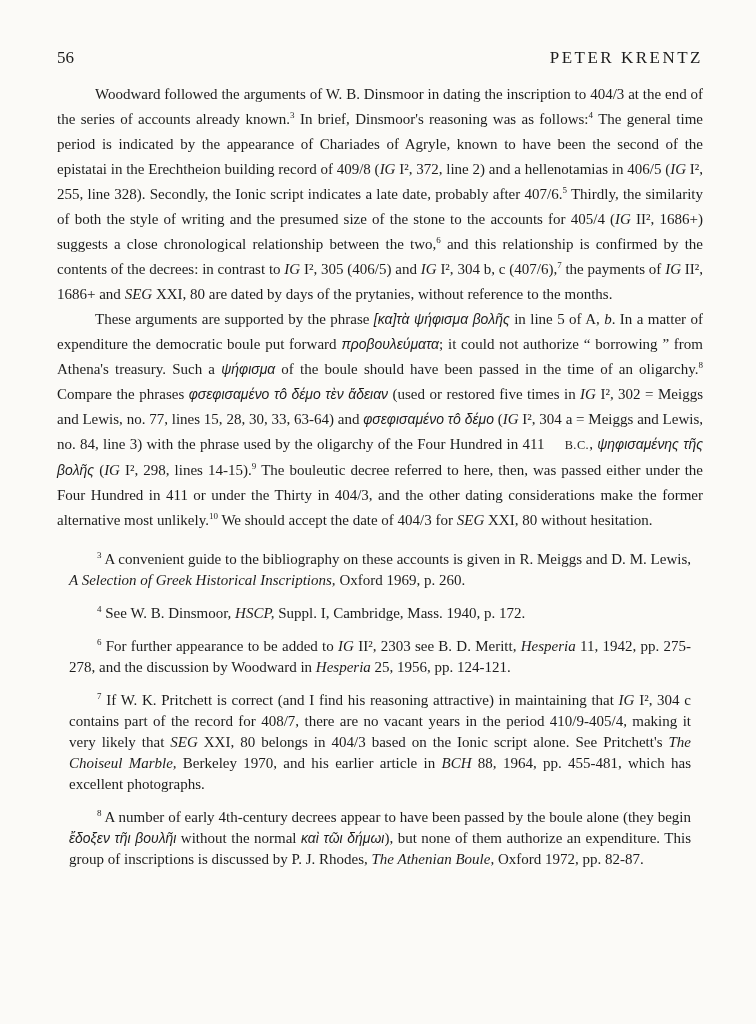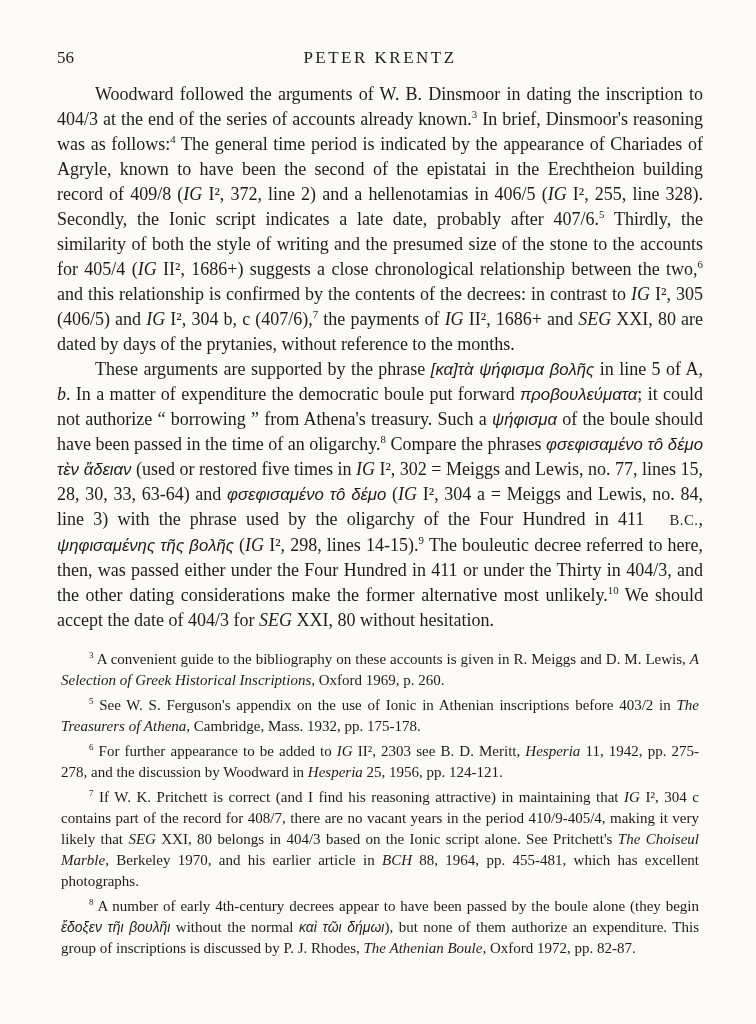--- a/index.html
+++ b/index.html
@@ -27,48 +27,48 @@
     font-size: 17px;
     height: 22px;
   }
   .page-number {
     position: absolute;
     left: 0;
     top: 0;
   }
   .running-head {
     display: block;
-    text-align: center;
+    text-align: right;
     letter-spacing: 2.5px;
   }
   .section-heading {
     margin: 26px 0 0 0;
     font-weight: normal;
     font-variant: small-caps;
     font-size: 21px;
     letter-spacing: 1px;
   }
   .body-text {
     margin-top: 12px;
-    font-size: 18px;
+    font-size: 15px;
     line-height: 25px;
     text-align: justify;
   }
   .body-text p {
     margin: 0;
     text-indent: 38px;
   }
   .footnotes {
     margin-top: 16px;
     font-size: 15px;
     line-height: 21px;
     text-align: justify;
   }
   .footnotes p {
-    margin: 4px;
+    margin: 12px;
     text-indent: 28px;
   }
   .run-i { font-style: italic; }
   .run-g {
     font-style: italic;
     font-family: Liberation Sans, sans-serif;
     font-size: 0.93em;
   }
   .run-sup {
     vertical-align: super;
@@ -93,21 +93,21 @@
     </div>
 
 
     <div class="body-text">
       <p><span>Woodward followed the arguments of W. B. Dinsmoor in dating the inscription to 404/3 at the end of the series of accounts already known.</span><span class="run-sup">3</span><span> In brief, Dinsmoor's reasoning was as follows:</span><span class="run-sup">4</span><span> The general time period is indicated by the appearance of Chariades of Agryle, known to have been the second of the epistatai in the Erechtheion building record of 409/8 (</span><span class="run-i">IG</span><span> I², 372, line 2) and a hellenotamias in 406/5 (</span><span class="run-i">IG</span><span> I², 255, line 328). Secondly, the Ionic script indicates a late date, probably after 407/6.</span><span class="run-sup">5</span><span> Thirdly, the similarity of both the style of writing and the presumed size of the stone to the accounts for 405/4 (</span><span class="run-i">IG</span><span> II², 1686+) suggests a close chronological relationship between the two,</span><span class="run-sup">6</span><span> and this relationship is confirmed by the contents of the decrees: in contrast to </span><span class="run-i">IG</span><span> I², 305 (406/5) and </span><span class="run-i">IG</span><span> I², 304 b, c (407/6),</span><span class="run-sup">7</span><span> the payments of </span><span class="run-i">IG</span><span> II², 1686+ and </span><span class="run-i">SEG</span><span> XXI, 80 are dated by days of the prytanies, without reference to the months.</span></p>
       <p><span>These arguments are supported by the phrase </span><span class="run-g">[κα]τὰ ψήφισμα βολῆς</span><span> in line 5 of A, </span><span class="run-i">b</span><span>. In a matter of expenditure the democratic boule put forward </span><span class="run-g">προβουλεύματα</span><span>; it could not authorize “ borrowing ” from Athena's treasury. Such a </span><span class="run-g">ψήφισμα</span><span> of the boule should have been passed in the time of an oligarchy.</span><span class="run-sup">8</span><span> Compare the phrases </span><span class="run-g">φσεφισαμένο τô δέμο τὲν ἄδειαν</span><span> (used or restored five times in </span><span class="run-i">IG</span><span> I², 302 = Meiggs and Lewis, no. 77, lines 15, 28, 30, 33, 63-64) and </span><span class="run-g">φσεφισαμένο τô δέμο</span><span> (</span><span class="run-i">IG</span><span> I², 304 a = Meiggs and Lewis, no. 84, line 3) with the phrase used by the oligarchy of the Four Hundred in 411 </span><span class="run-sc">B.C.</span><span>, </span><span class="run-g">ψηφισαμένης τῆς βολῆς</span><span> (</span><span class="run-i">IG</span><span> I², 298, lines 14-15).</span><span class="run-sup">9</span><span> The bouleutic decree referred to here, then, was passed either under the Four Hundred in 411 or under the Thirty in 404/3, and the other dating considerations make the former alternative most unlikely.</span><span class="run-sup">10</span><span> We should accept the date of 404/3 for </span><span class="run-i">SEG</span><span> XXI, 80 without hesitation.</span></p>
     </div>
 
     <div class="footnotes">
       <p><span class="run-sup">3</span><span> A convenient guide to the bibliography on these accounts is given in R. Meiggs and D. M. Lewis, </span><span class="run-i">A Selection of Greek Historical Inscriptions,</span><span> Oxford 1969, p. 260.</span></p>
-      <p><span class="run-sup">5</span><span> See W. S. Ferguson's appendix on the use of Ionic in Athenian inscriptions before 403/2 in </span><span class="run-i">The Treasurers of Athena,</span><span> Cambridge, Mass. 1932, pp. 175-178.</span></p>
+      <p><span class="run-sup">4</span><span> See W. B. Dinsmoor, </span><span class="run-i">HSCP,</span><span> Suppl. I, Cambridge, Mass. 1940, p. 172.</span></p>
       <p><span class="run-sup">6</span><span> For further appearance to be added to </span><span class="run-i">IG</span><span> II², 2303 see B. D. Meritt, </span><span class="run-i">Hesperia</span><span> 11, 1942, pp. 275-278, and the discussion by Woodward in </span><span class="run-i">Hesperia</span><span> 25, 1956, pp. 124-121.</span></p>
       <p><span class="run-sup">7</span><span> If W. K. Pritchett is correct (and I find his reasoning attractive) in maintaining that </span><span class="run-i">IG</span><span> I², 304 c contains part of the record for 408/7, there are no vacant years in the period 410/9-405/4, making it very likely that </span><span class="run-i">SEG</span><span> XXI, 80 belongs in 404/3 based on the Ionic script alone. See Pritchett's </span><span class="run-i">The Choiseul Marble,</span><span> Berkeley 1970, and his earlier article in </span><span class="run-i">BCH</span><span> 88, 1964, pp. 455-481, which has excellent photographs.</span></p>
       <p><span class="run-sup">8</span><span> A number of early 4th-century decrees appear to have been passed by the boule alone (they begin </span><span class="run-g">ἔδοξεν τῆι βουλῆι</span><span> without the normal </span><span class="run-g">καὶ τῶι δήμωι</span><span>), but none of them authorize an expenditure. This group of inscriptions is discussed by P. J. Rhodes, </span><span class="run-i">The Athenian Boule,</span><span> Oxford 1972, pp. 82-87.</span></p>
 
     </div>
 
   </div>
 </div>
 
 </body></html>

